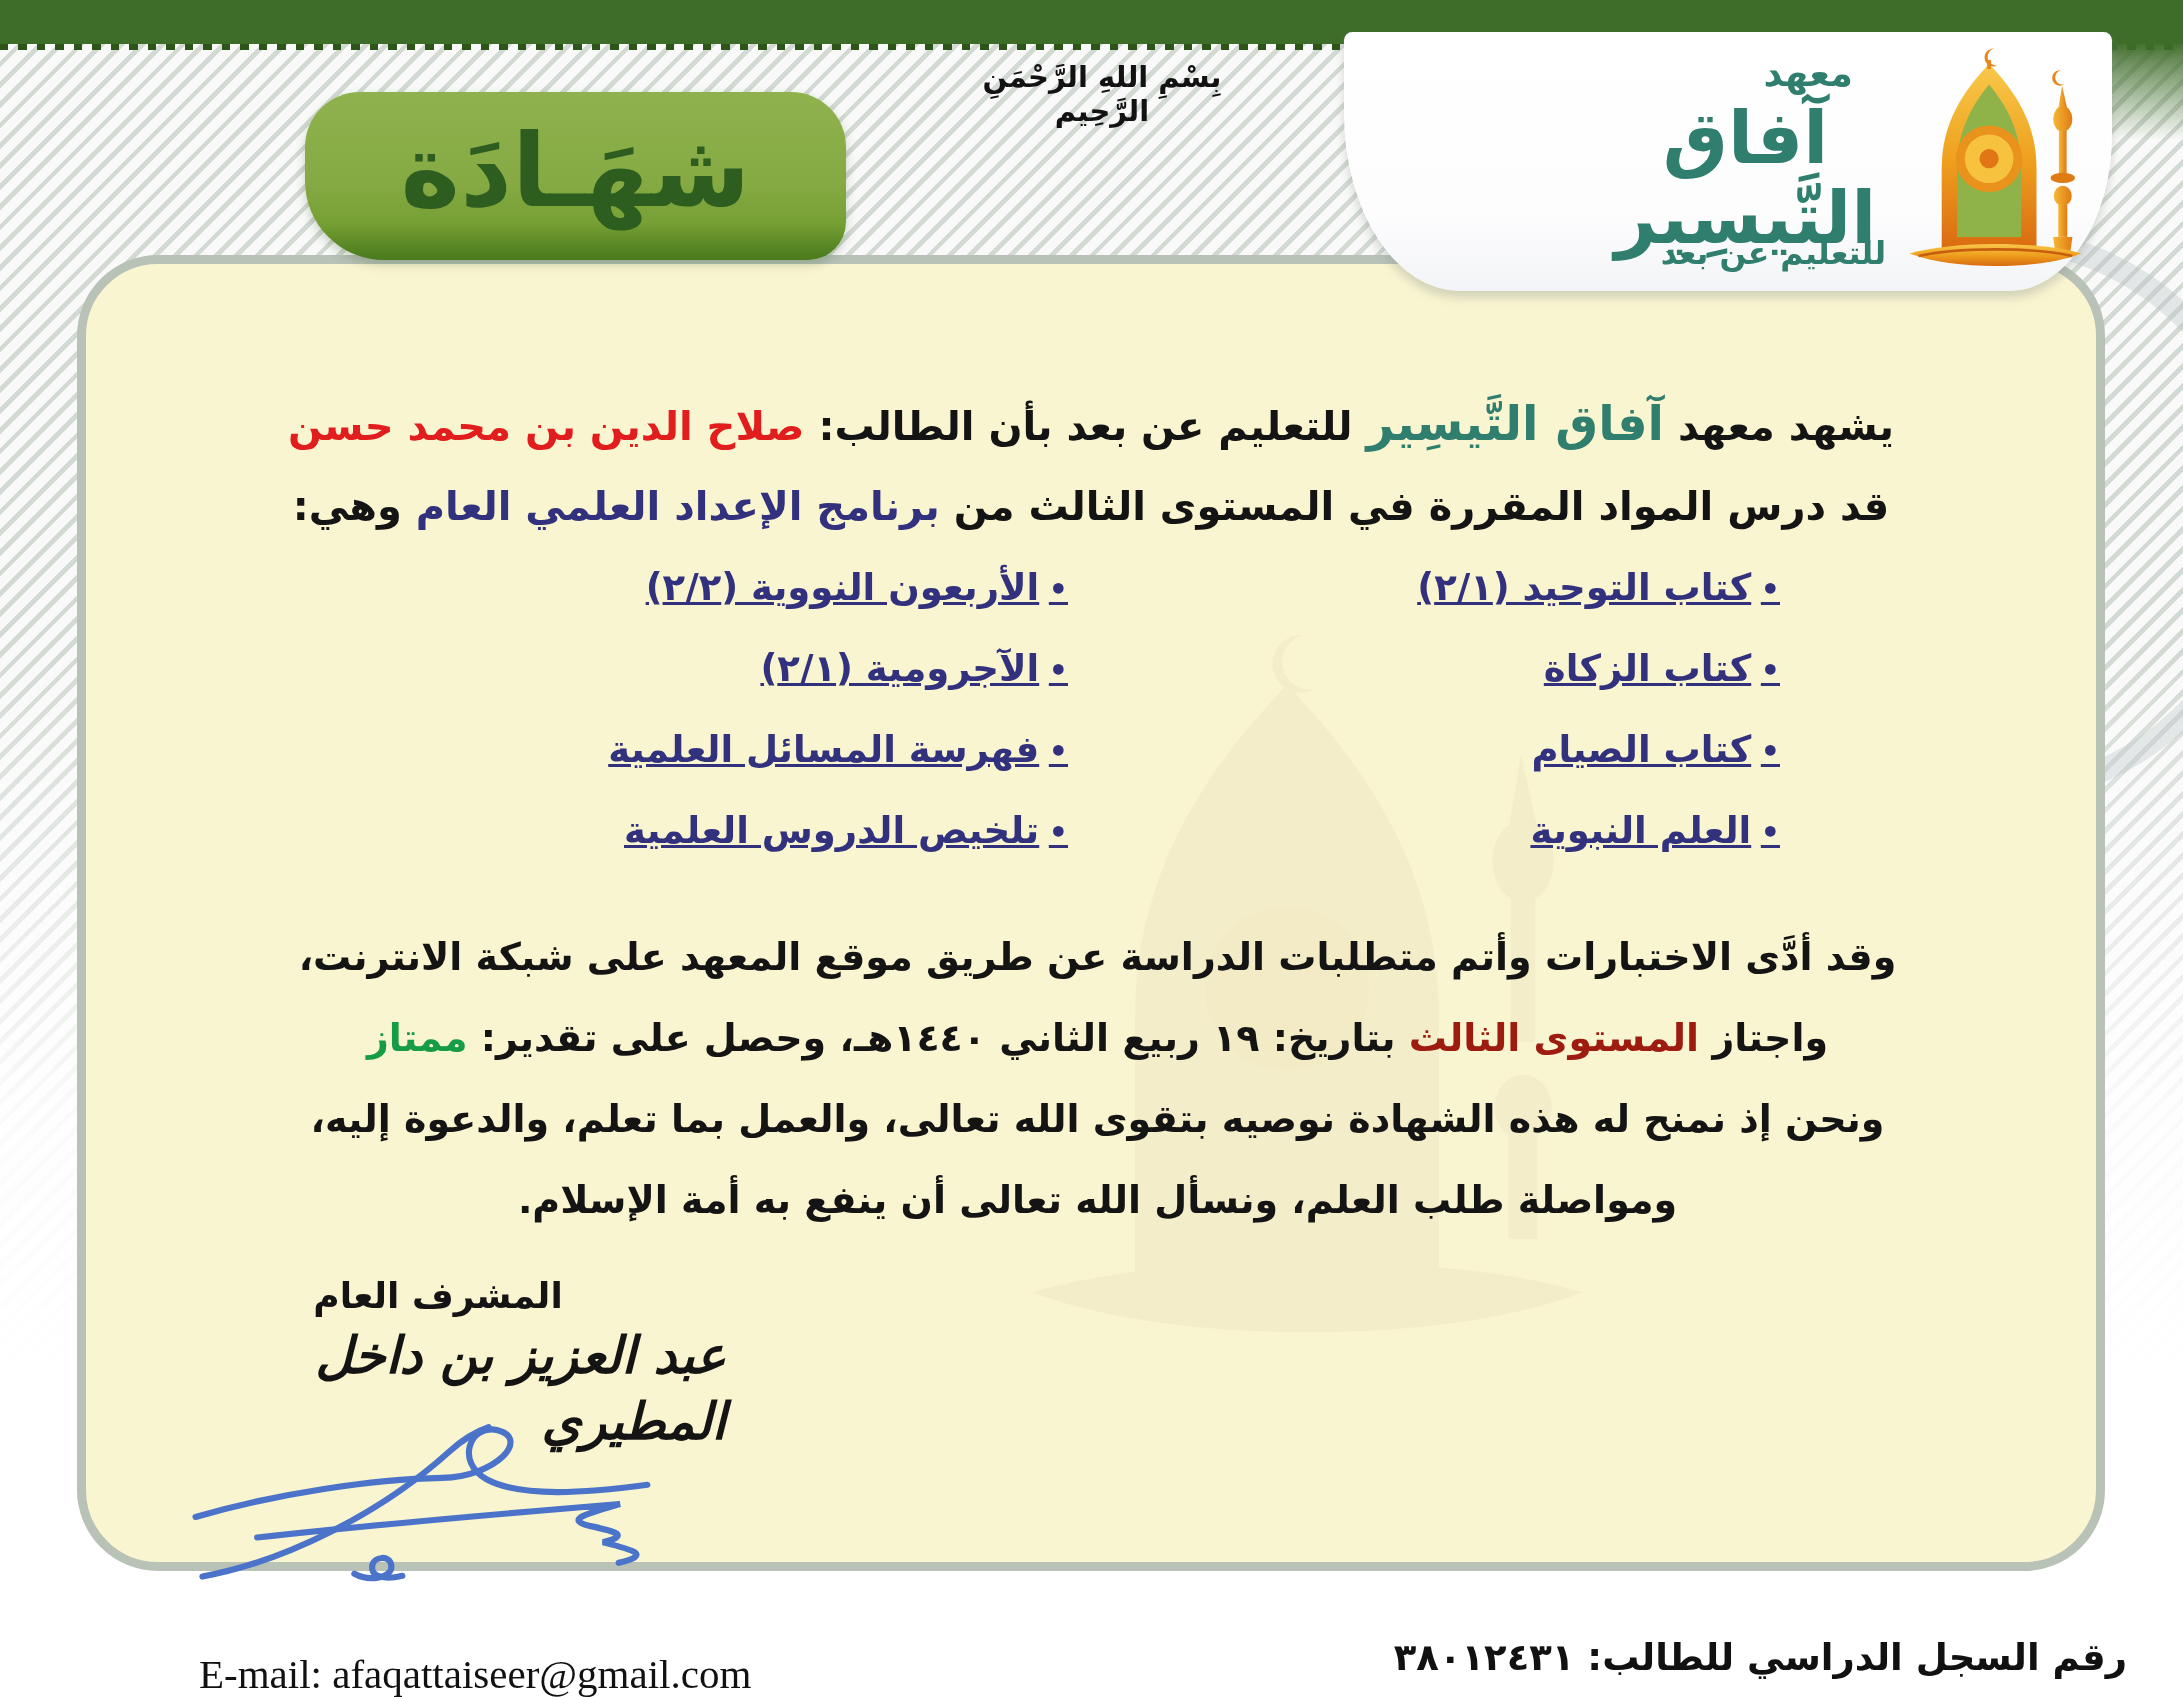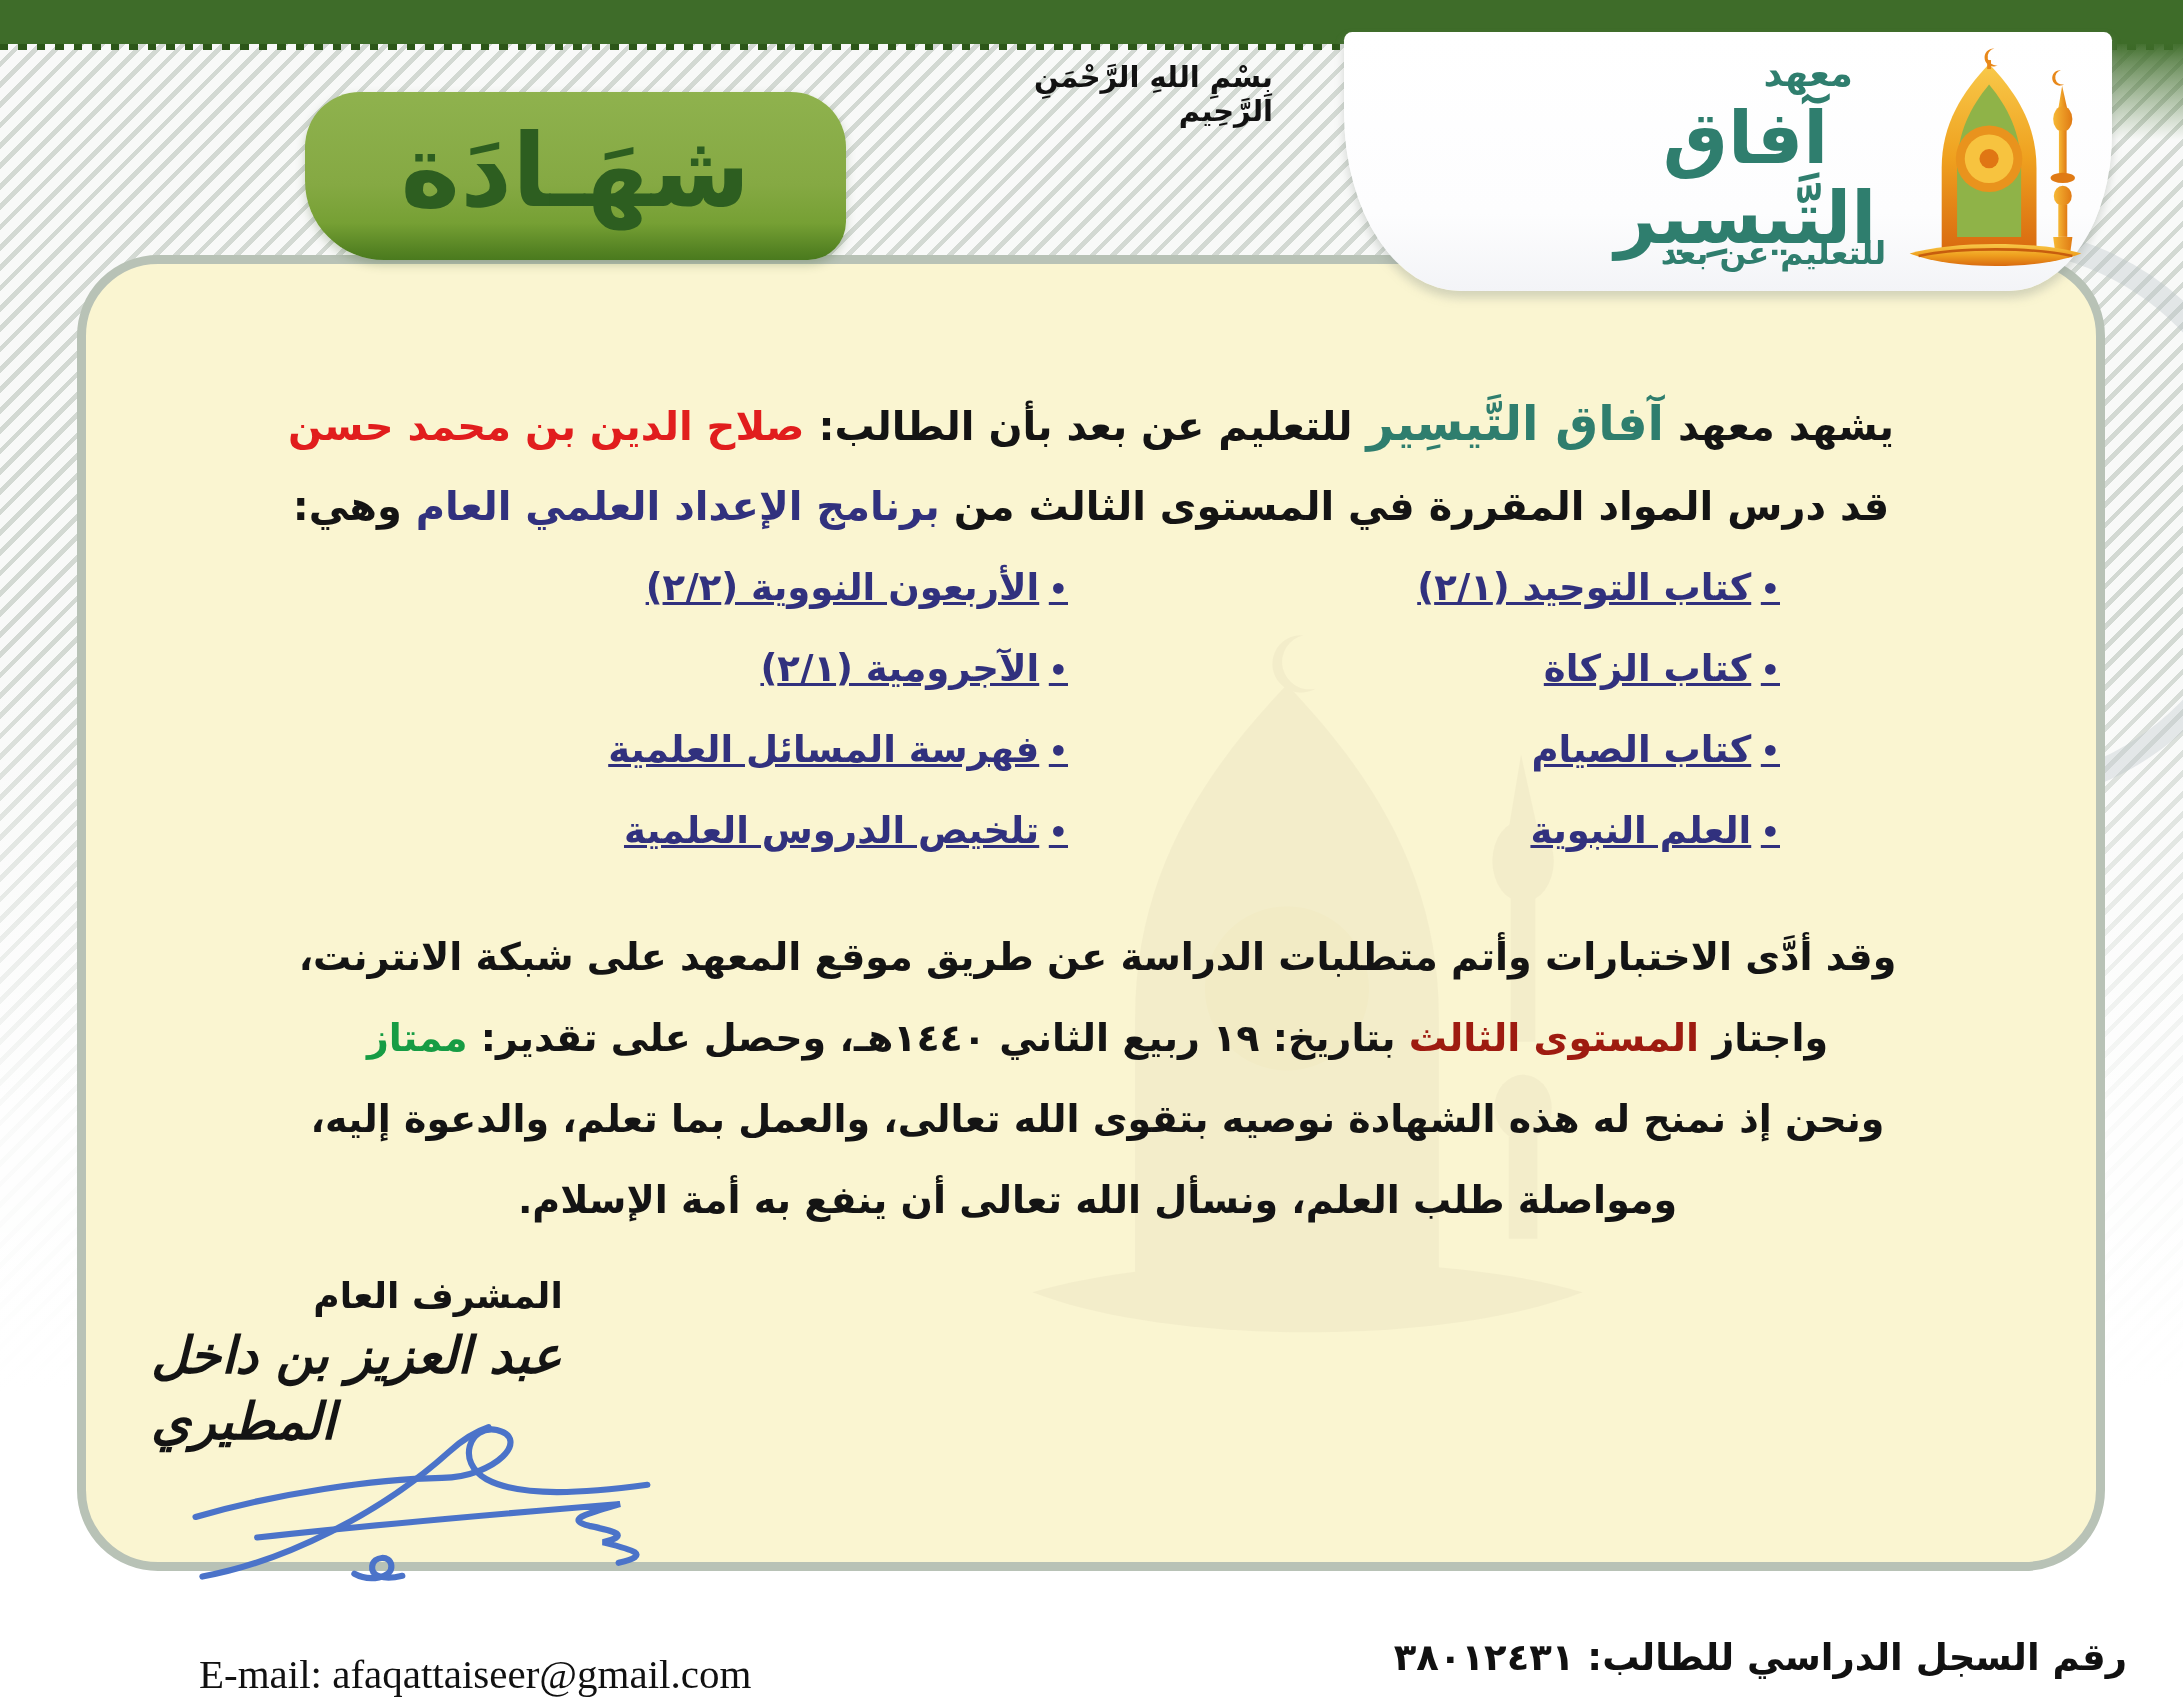--- a/index.html
+++ b/index.html
@@ -20,21 +20,21 @@
   .faint-circle{position:absolute;right:-96px;top:226px;width:534px;height:534px;border-radius:50%;
     border:23px solid rgba(185,195,200,.35);z-index:1;}
   .cert-badge{
     position:absolute;left:305px;top:92px;width:541px;height:168px;z-index:5;
     background:linear-gradient(180deg,#8fb24e 0%,#85a943 55%,#76a034 78%,#558323 94%,#4a7a1e 100%);
     border-radius:55px 55px 38px 79px;
     display:flex;align-items:center;justify-content:center;
     box-shadow:0 4.1px 9.6px rgba(60,90,40,.25);
   }
   .cert-badge .t{color:#2d5e20;font-size:101px;font-weight:700;letter-spacing:1.4px;transform:translateY(-5.5px);}
-  .bismillah{position:absolute;left:931px;top:60px;width:342px;z-index:4;
+  .bismillah{position:absolute;left:931px;top:60px;width:342px;text-align:center;z-index:4;
     color:#121212;font-size:29px;font-weight:700;direction:rtl;}
   .banner{
     position:absolute;left:1344px;top:31.5px;width:768px;height:259px;z-index:6;
     background:linear-gradient(180deg,#ffffff 0%,#fdfdfe 70%,#f3f4f7 100%);
     border-radius:8.2px 8.2px 103px 116px / 8.2px 8.2px 157px 178px;
     box-shadow:0 6.8px 9.6px rgba(140,150,140,.35);
   }
   .banner .prefix{position:absolute;right:259px;top:20.5px;color:#2f7e6e;font-size:37px;font-weight:700;direction:rtl;}
   .banner .name{position:absolute;right:144px;top:66px;width:445px;text-align:center;color:#2f7e6e;
     font-size:73px;font-weight:700;direction:rtl;line-height:1.1;}
@@ -56,21 +56,21 @@
   .green{color:#169c44;}
   .subjects{
     left:383px;top:563px;width:1397px;
     display:grid;grid-template-columns:1fr 1fr;row-gap:30px;column-gap:27px;
     font-size:37px;color:#31317e;
   }
   .subj{text-align:right;line-height:49px;white-space:nowrap;text-decoration:underline;}
   .subj .bullet{font-size:30px;padding-left:9.6px;}
   .closing{left:252px;top:917px;width:1691px;text-align:center;font-size:38px;line-height:81px;}
   .sig-title{left:164px;top:1275px;width:548px;text-align:center;font-size:36px;}
-  .sig-name{left:151px;top:1323px;width:575px;text-align:left;font-size:51px;font-style:italic;line-height:1.3;}
+  .sig-name{left:151px;top:1323px;width:575px;text-align:right;font-size:51px;font-style:italic;line-height:1.3;}
   .sig-scribble{position:absolute;left:175px;top:1397px;z-index:10;}
   
   .footer-email{position:absolute;left:199px;top:1638px;z-index:10;
     font-family:"Liberation Serif", serif;font-size:41px;color:#111;margin-top:12px;}
   .footer-record{position:absolute;right:56px;top:1636px;z-index:10;direction:rtl;
     font-size:37px;font-weight:700;color:#111;}
 </style>
 </head>
 <body>
 

